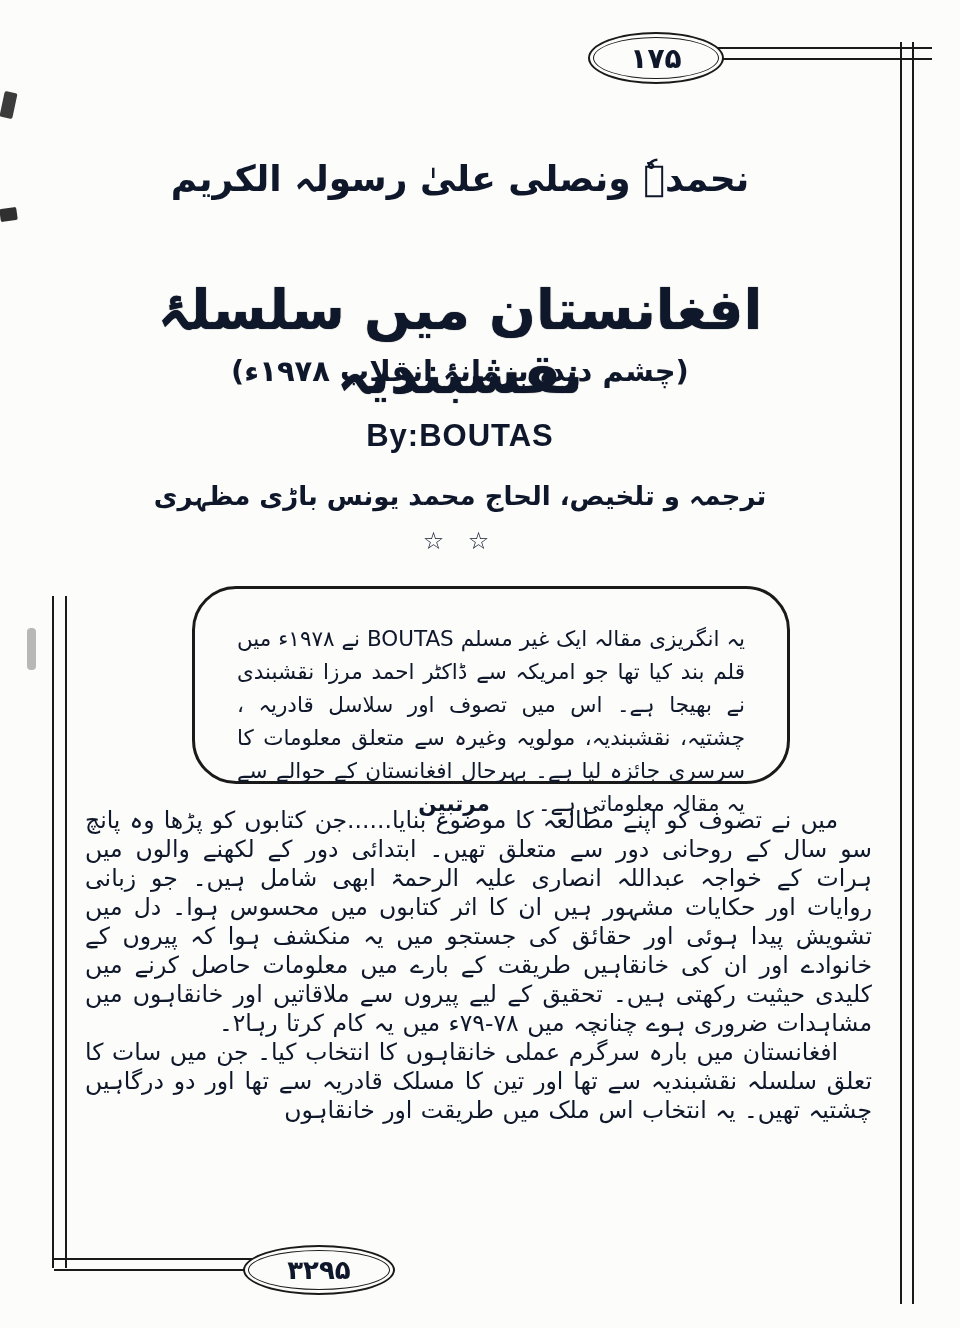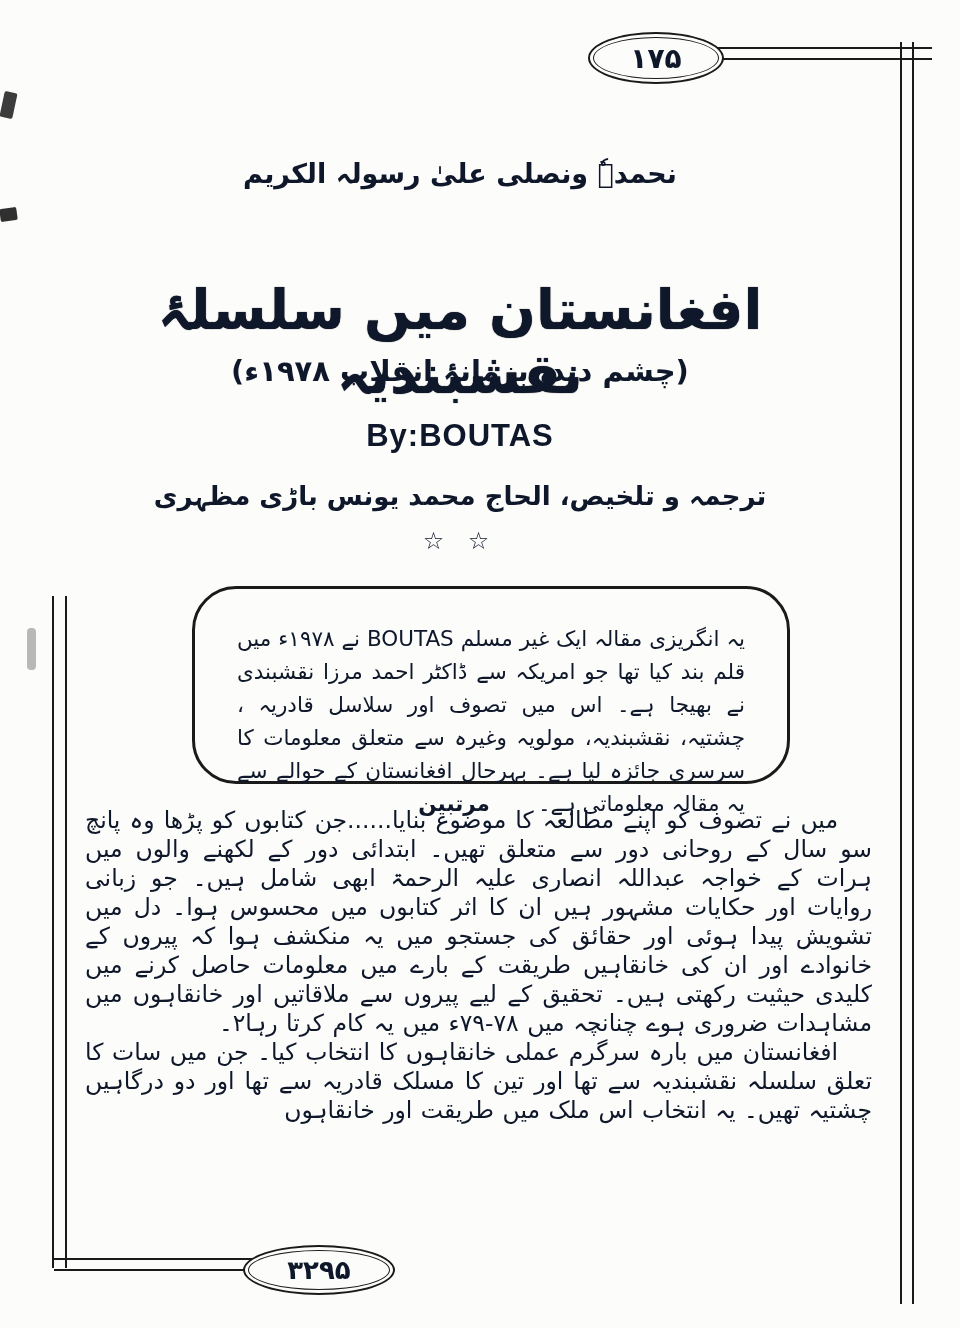--- a/index.html
+++ b/index.html
@@ -52,21 +52,21 @@
   .oval-bottom { left:243px; top:1245px; width:148px; height:46px; font-size:26px; }
 
   
   .center-line {
     position:absolute;
     left:70px; right:110px;
     text-align:center;
     direction:rtl;
   }
   .bismillah   { top:100px; font-size:27px; font-weight:bold; }
-  .tahmid      { top:158px; font-size:27px; font-weight:bold; }
+  .tahmid      { top:158px; font-size:36px; font-weight:bold; }
   .main-title  { top:238px; font-size:55px; font-weight:bold; text-shadow:0 0 1px #1a1a1a;margin-top:40px; }
   .subtitle    { top:354px; font-size:29px; font-weight:bold; }
   .byline      { top:418px; font-size:31px; font-weight:bold; direction:ltr;
                  font-family:"Liberation Sans", sans-serif; letter-spacing:1px; }
   .translator  { top:481px; font-size:26px; font-weight:bold; }
   .ornament    { top:527px; font-size:24px; letter-spacing:8px; }
 
   
   .note-box {
     position:absolute;

